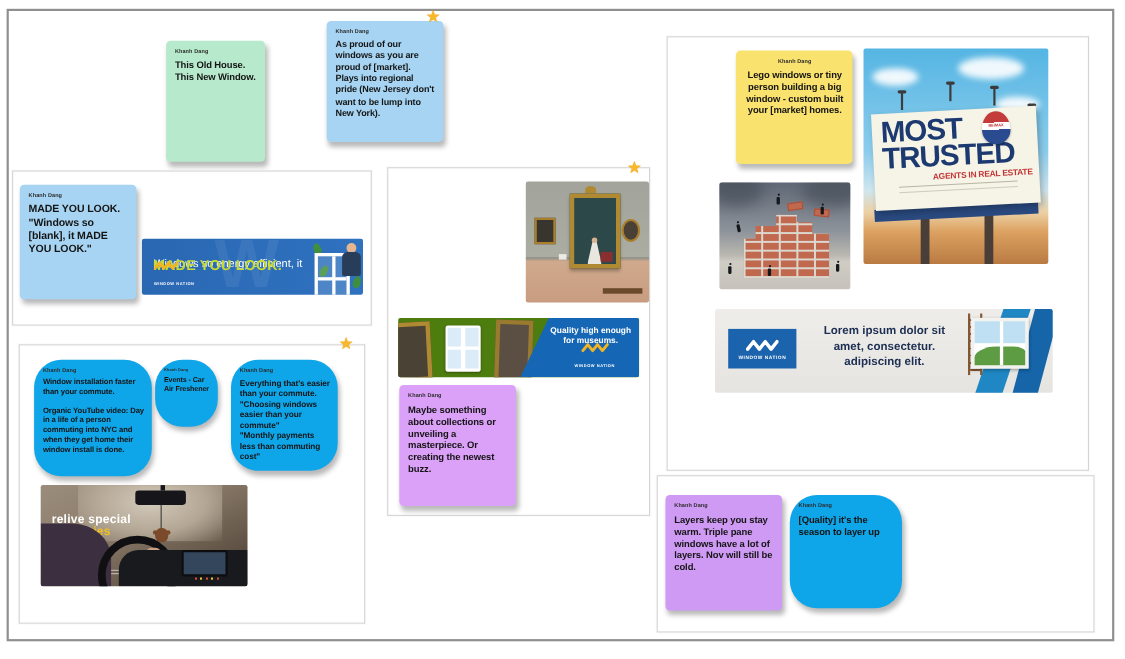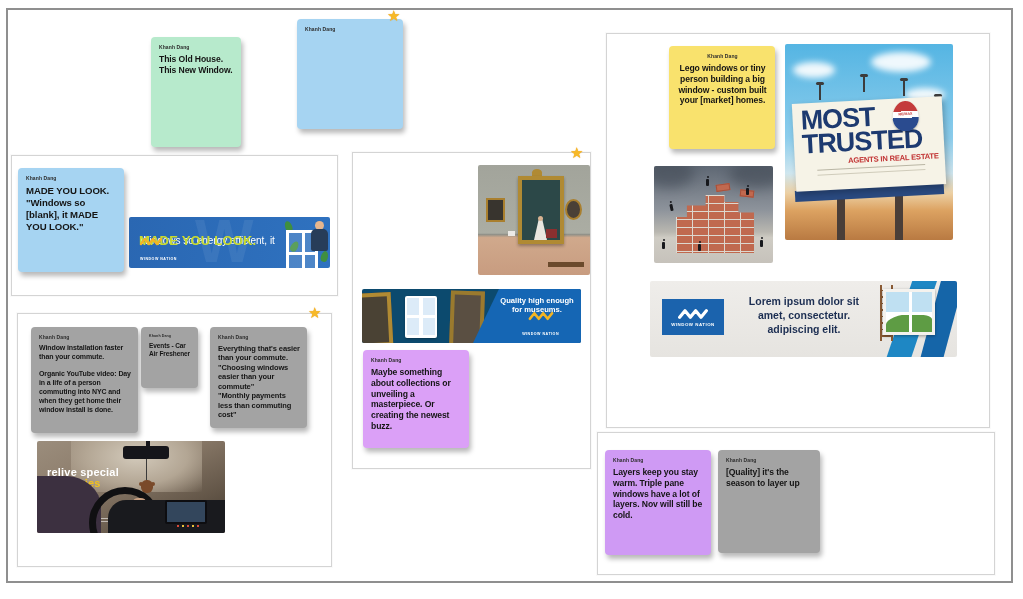--- a/index.html
+++ b/index.html
@@ -6,21 +6,21 @@
   body{font-family:"Liberation Sans",sans-serif;background:#ffffff;}
   #canvas{position:relative;width:1023px;height:599px;background:#ffffff;overflow:hidden;}
   .outer-border{position:absolute;left:6px;top:8px;width:1003px;height:571px;border:2px solid #8f8f8f;background:transparent;}
   .frame{position:absolute;background:#ffffff;border:1px solid #d4d4d4;box-shadow:0 0 0 1px rgba(0,0,0,0.02);}
   .sticky{position:absolute;border-radius:4px;box-shadow:2px 4px 5px rgba(0,0,0,0.28);padding:7px 7px 6px 8px;box-sizing:border-box;overflow:hidden;}
   .sticky-author{font-size:5px;font-weight:bold;color:#2c2c2c;margin-bottom:4px;letter-spacing:0.1px;}
   .sticky-text{font-size:8.6px;font-weight:600;color:#151515;line-height:1.26;letter-spacing:-0.1px;white-space:pre-line;}
   .c-green{background:#b7eacc;}
   .c-blue{background:#a6d4f2;}
   .c-yellow{background:#f9e26d;}
-  .c-orange{background:#a3a3a3;}
+  .c-orange{background:#0ea5e9;border-radius:25px;}
   .c-purple{background:#dba0f7;}
   .c-purple2{background:#cf9af4;}
   .t-small .sticky-text{font-size:7px;}
   .t-tiny .sticky-text{font-size:6.5px;}
   .t-med .sticky-text{font-size:7.5px;}
   .star{position:absolute;font-size:15px;color:#f7b928;text-shadow:0 0 1px #e0931d;line-height:1;cursor:pointer;z-index:5;}
   .img{position:absolute;overflow:hidden;border-radius:2px;}
   
   .banner-myl{background:linear-gradient(100deg,#2a67b2,#2f72c0);}
   .banner-myl .wm{position:absolute;left:66px;top:-12px;font-size:62px;font-weight:900;color:rgba(255,255,255,0.07);}
@@ -28,21 +28,21 @@
   .banner-myl .l2{position:absolute;left:10px;top:16px;font-size:13px;color:#c9db30;font-weight:900;letter-spacing:0.2px;}
   .banner-myl .logo{position:absolute;left:11px;bottom:4px;}
   .wn-logotext{font-size:3.6px;color:#ffffff;font-weight:bold;letter-spacing:0.5px;}
   .banner-myl .win{position:absolute;right:12px;bottom:-6px;width:26px;height:38px;border:3px solid #ffffff;background:rgba(255,255,255,0.15);}
   .banner-myl .win:before{content:"";position:absolute;left:50%;top:0;bottom:0;width:3px;background:#fff;}
   .banner-myl .win:after{content:"";position:absolute;top:50%;left:0;right:0;height:3px;background:#fff;}
   .banner-myl .person-head{position:absolute;right:6px;top:4px;width:9px;height:9px;border-radius:50%;background:#e6b68e;}
   .banner-myl .person-body{position:absolute;right:2px;top:12px;width:17px;height:22px;border-radius:5px 5px 2px 2px;background:#273d59;}
   .leaf{position:absolute;width:7px;height:11px;border-radius:50% 50% 50% 50%/60% 60% 40% 40%;background:#3f8f3f;}
   
-  .banner-mus{background:#0c4a6e;}
+  .banner-mus{background:#4d7c0f;}
   .banner-mus .gold-l{position:absolute;left:-8px;top:4px;width:30px;height:46px;border:4px solid #b08a33;background:#4a4234;transform:rotate(-3deg);}
   .banner-mus .gold-r{position:absolute;left:88px;top:2px;width:26px;height:50px;border:4px solid #9a7a2e;background:#5a4f42;transform:rotate(2deg);}
   .banner-mus .window{position:absolute;left:43px;top:7px;width:32px;height:42px;background:#ffffff;border-radius:2px;box-shadow:0 1px 2px rgba(0,0,0,0.3);}
   .banner-mus .pane{position:absolute;background:#dcebf8;width:12px;height:17px;}
   .banner-mus .blue{position:absolute;right:0;top:0;width:108px;height:100%;background:#1566b4;clip-path:polygon(24% 0,100% 0,100% 100%,0 100%);}
   .banner-mus .head{position:absolute;right:5px;top:7px;width:78px;font-size:7.6px;font-weight:800;color:#ffffff;text-align:center;line-height:1.2;}
   .banner-mus .logo{position:absolute;right:22px;bottom:4px;text-align:center;}
   
   .banner-lorem{background:linear-gradient(180deg,#efedea,#e6e4e0);}
   .banner-lorem .logobox{position:absolute;left:12px;top:18px;width:62px;height:36px;background:#1b63ad;display:flex;flex-direction:column;align-items:center;justify-content:center;gap:2px;}
@@ -114,20 +114,21 @@
 
 <div id="canvas">
   <div class="outer-border"></div>
 
   <div class="sticky c-green" style="left:151px;top:37px;width:90px;height:110px;">
     <div class="sticky-author">Khanh Dang</div>
     <div class="sticky-text">This Old House. This New Window.</div>
   </div>
   <div class="sticky c-blue" style="left:297px;top:19px;width:106px;height:110px;">
     <div class="sticky-author">Khanh Dang</div>
+    <div class="sticky-text" style="font-size:8.2px">As proud of our windows as you are proud of [market]. Plays into regional pride (New Jersey don't want to be lump into New York).</div>
   </div>
   <div class="star" style="left:387px;top:8px;">★</div>
 
   <div class="frame" style="left:11px;top:155px;width:325px;height:139px;"></div>
   <div class="sticky c-blue" style="left:18px;top:168px;width:106px;height:104px;">
     <div class="sticky-author">Khanh Dang</div>
     <div class="sticky-text" style="font-size:9.6px;font-weight:800;">MADE YOU LOOK.
 "Windows so [blank], it MADE YOU LOOK."</div>
   </div>
   <div class="img banner-myl" style="left:129px;top:217px;width:201px;height:51px;">
@@ -213,21 +214,21 @@
     </div>
     <div class="blue"></div>
     <div class="head">Quality high enough for museums.</div>
     <div class="logo">
       <svg class="wn-w" style="margin:0 auto;" width="26" height="10" viewBox="0 0 22 9">
           <polyline points="1,7 5,2 9,7 13,2 17,7 21,2" fill="none" stroke="#f2b424" stroke-width="2.4" stroke-linecap="round" stroke-linejoin="round"></polyline>
         </svg>
       <span class="wn-logotext">WINDOW NATION</span>
     </div>
   </div>
-  <div class="sticky c-purple" style="left:363px;top:350px;width:106px;height:98px;">
+  <div class="sticky c-purple" style="left:363px;top:350px;width:106px;height:110px;">
     <div class="sticky-author">Khanh Dang</div>
     <div class="sticky-text">Maybe something about collections or unveiling a masterpiece. Or creating the newest buzz.</div>
   </div>
 
   <div class="frame" style="left:606px;top:33px;width:382px;height:393px;"></div>
   <div class="sticky c-yellow" style="left:669px;top:46px;width:106px;height:103px;text-align:center;">
     <div class="sticky-author">Khanh Dang</div>
     <div class="sticky-text">Lego windows or tiny person building a big window - custom built your [market] homes.</div>
   </div>
   <div class="img billboard" style="left:785px;top:44px;width:168px;height:196px;">

